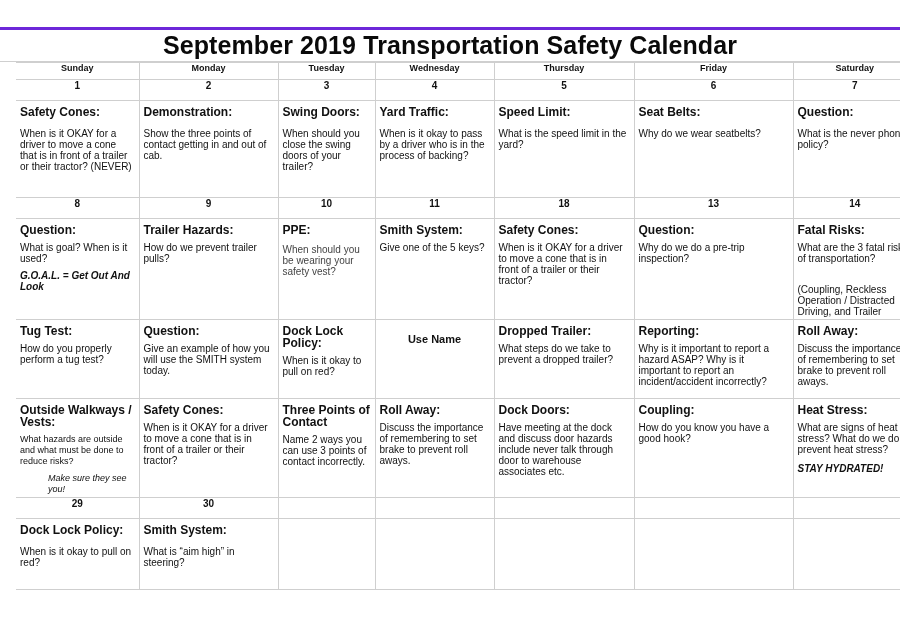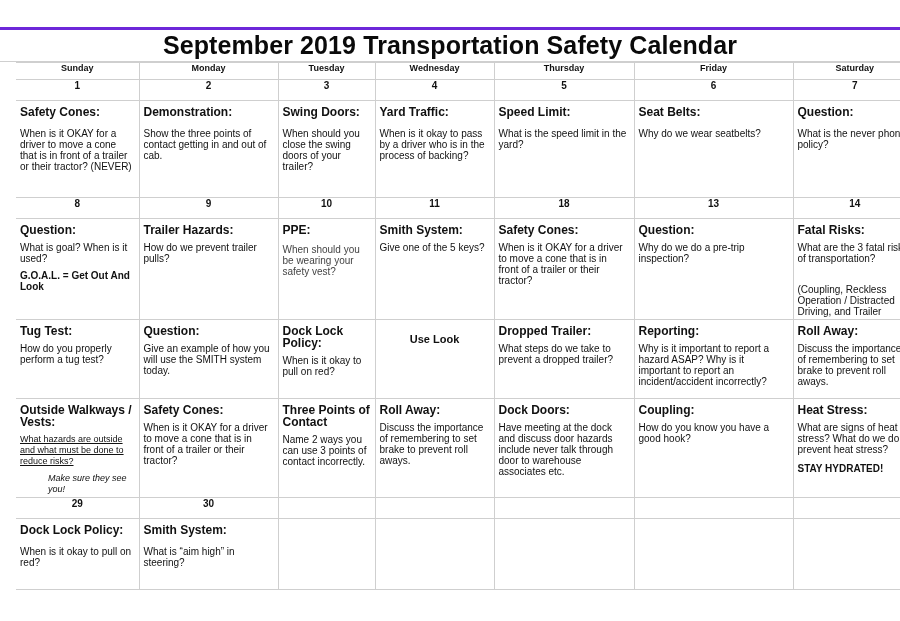--- a/index.html
+++ b/index.html
@@ -32,23 +32,23 @@
     height: 17px; font-size: 9px; font-weight: bold; text-align: center; vertical-align: middle;
   }
   td.datenum {
     height: 21px; font-size: 10px; font-weight: bold; text-align: center; vertical-align: middle;
   }
   td.content { padding: 5px 4px 2px 4px; font-size: 10px; line-height: 11px; }
   .h { font-weight: bold; font-size: 12px; line-height: 12px; margin-bottom: 10px; display: block; }
   .b { display: block; }
   .b + .x { margin-top: 10px; }
   .x { display: block; }
-  .bi { font-weight: bold; }
+  .bi { font-weight: bold; font-style: italic; }
   .i { font-style: italic; font-size: 9px; margin-left: 28px; }
-  .small { font-size: 9px; line-height: 11px; text-decoration: underline; }
+  .small { font-size: 9px; line-height: 11px; }
   .grey { color: #444; margin-top: 8px; }
   .quiz { font-weight: bold; font-size: 11px; text-align: center; display: block; margin-top: 9px; }
   .tight .h { margin-bottom: 6px; }
   .tight .x { margin-top: 6px; }
 </style>
 </head>
 <body>
 
 <div class="page">
   <div class="title-row">
@@ -165,21 +165,21 @@
           </td>
       <td class="content tight">
             <span class="h">Question:</span>
             <span class="b">Give an example of how you will use the SMITH system today.</span>
           </td>
       <td class="content tight">
             <span class="h">Dock Lock Policy:</span>
             <span class="b">When is it okay to pull on red?</span>
           </td>
       <td class="content tight">
-            <span class="quiz">Use Look</span>
+            <span class="quiz">Use Name</span>
           </td>
       <td class="content tight">
             <span class="h">Dropped Trailer:</span>
             <span class="b">What steps do we take to prevent a dropped trailer?</span>
           </td>
       <td class="content tight">
             <span class="h">Reporting:</span>
             <span class="b">Why is it important to report a hazard ASAP?  Why is it important to report an incident/accident incorrectly?</span>
           </td>
       <td class="content tight">

